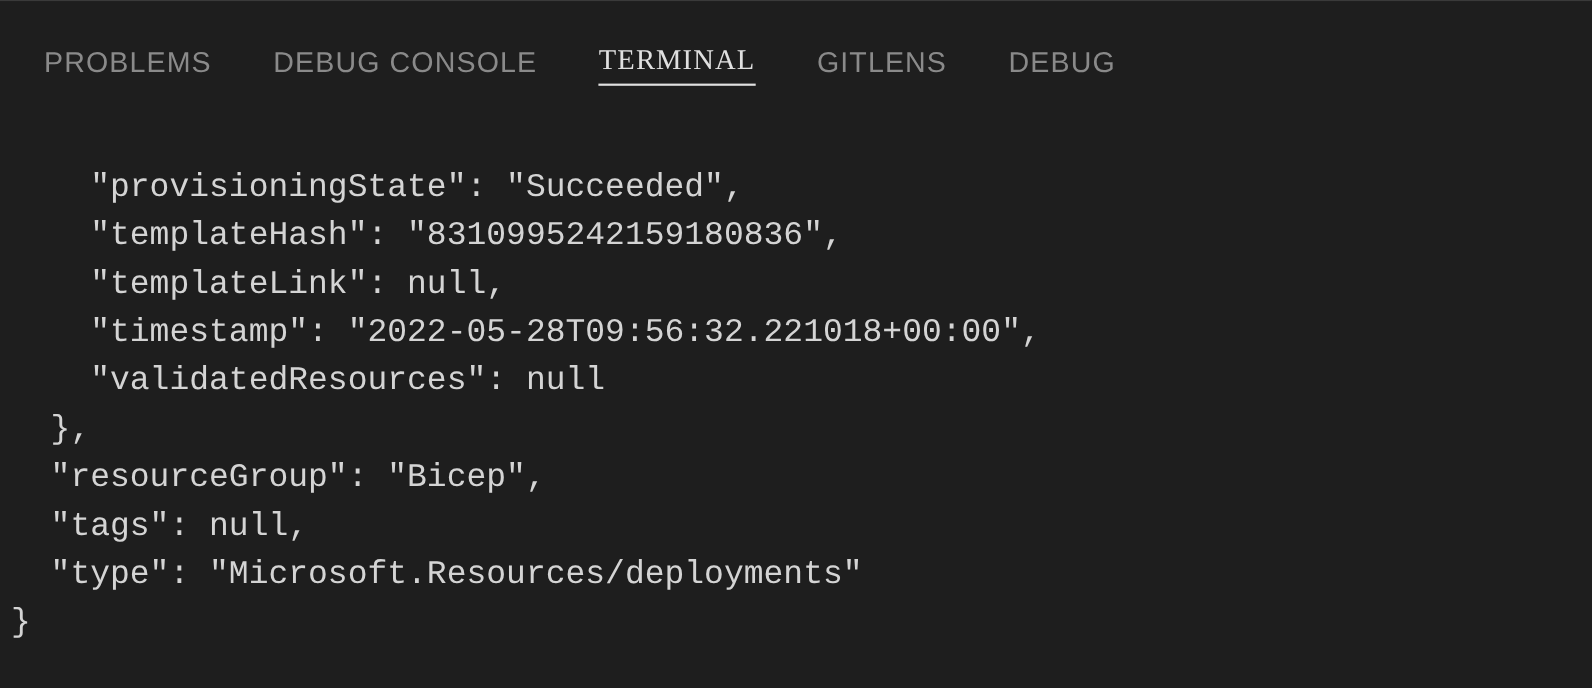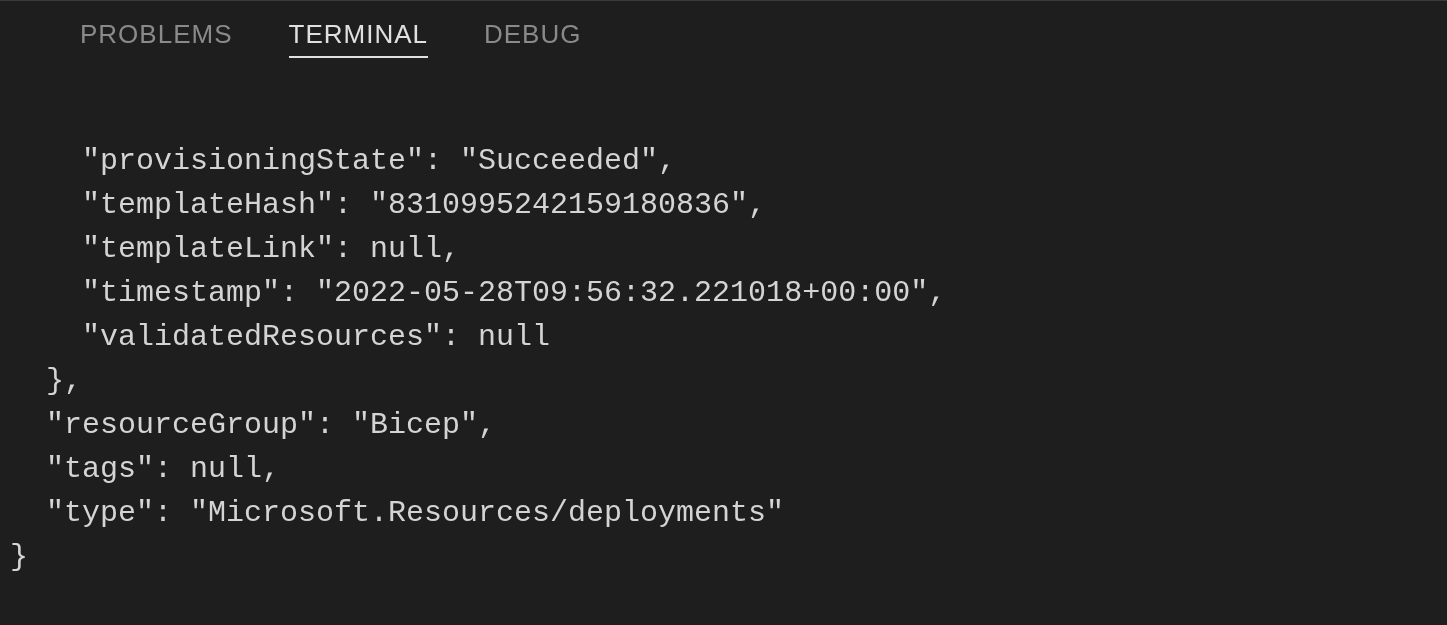--- a/index.html
+++ b/index.html
@@ -12,55 +12,57 @@
     color: #cccccc;
     overflow: hidden;
   }
   .top-border {
     width: 100%;
     height: 1px;
     background: #3a3a3a;
   }
   .panel-tabs {
     display: flex;
-    align-items: flex-start;
+    align-items: center;
     gap: 56px;
-    padding: 18px 40px 0 40px;
+    padding: 28px 40px 0 40px;
     height: 60px;
-    margin-left: 40px;
   }
   .panel-tab {
     font-size: 26px;
     letter-spacing: 1px;
     color: #8a8a8a;
     padding-bottom: 6px;
     cursor: pointer;
     font-weight: 400;
   }
   .panel-tab.active {
     color: #e0e0e0;
     border-bottom: 2px solid #e0e0e0;
+    font-family: Liberation Serif, serif;
   }
   .terminal {
     padding: 60px 0 0 10px;
     font-family: "Consolas", "Menlo", "Courier New", monospace;
     font-size: 30px;
     line-height: 44px;
     color: #d4d4d4;
     white-space: pre;
   }
 </style>
 </head>
 <body>
 
 <div class="top-border"></div>
 
 <div class="panel-tabs">
   <div class="panel-tab">PROBLEMS</div>
+  <div class="panel-tab">DEBUG CONSOLE</div>
   <div class="panel-tab active">TERMINAL</div>
+  <div class="panel-tab">GITLENS</div>
   <div class="panel-tab">DEBUG</div>
 </div>
 
 <div class="terminal" id="terminal-output">    "provisioningState": "Succeeded",
     "templateHash": "8310995242159180836",
     "templateLink": null,
     "timestamp": "2022-05-28T09:56:32.221018+00:00",
     "validatedResources": null
   },
   "resourceGroup": "Bicep",

